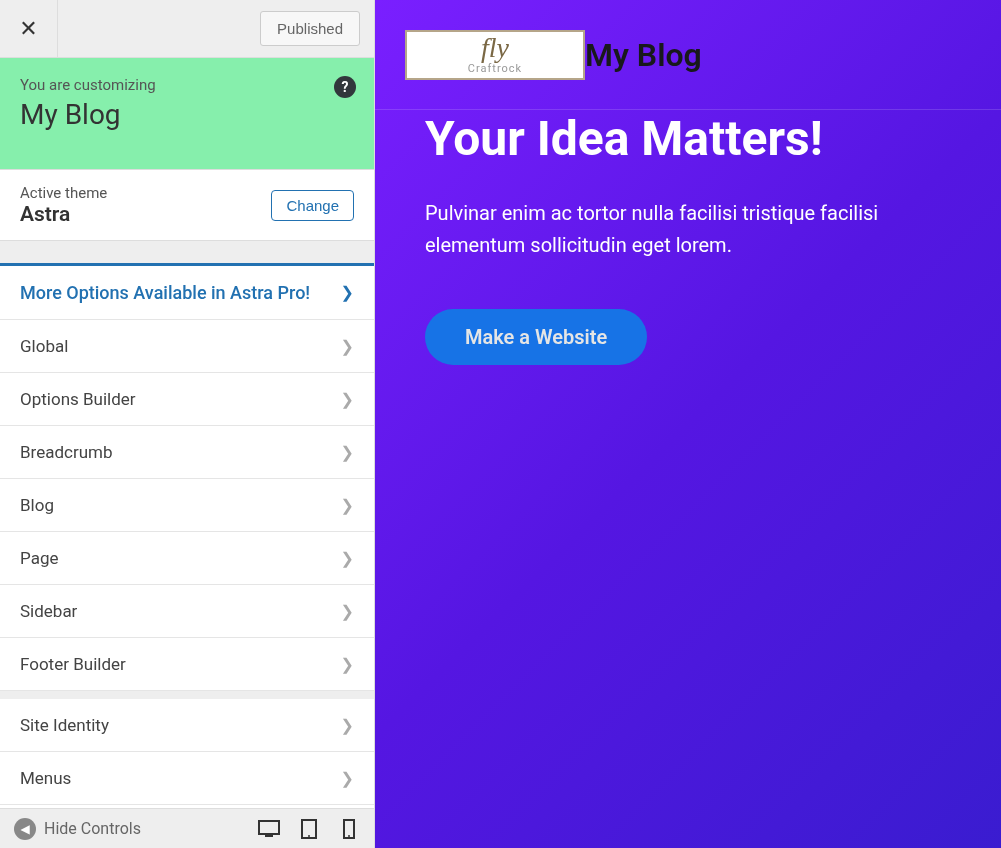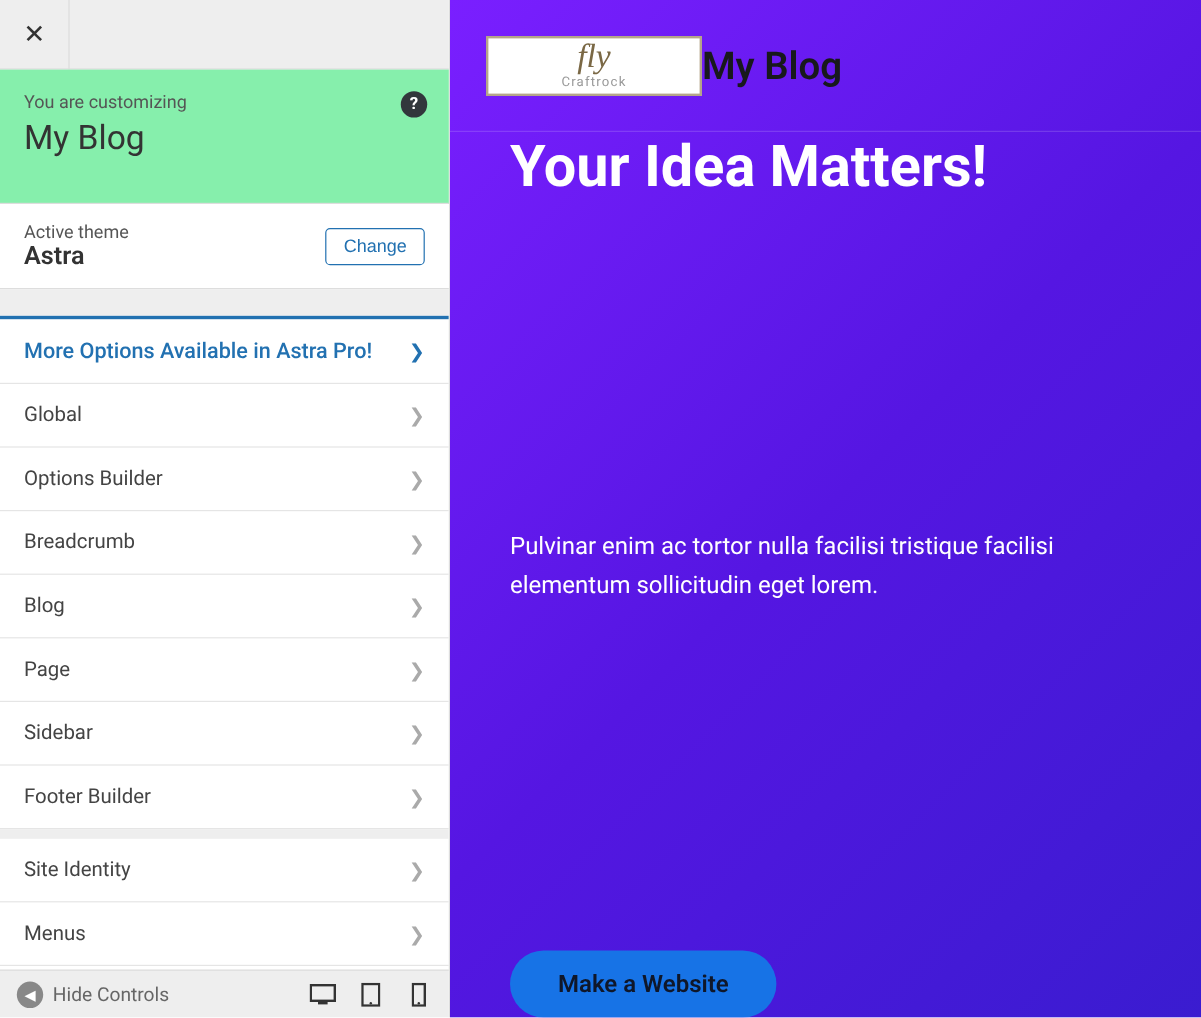--- a/index.html
+++ b/index.html
@@ -26,33 +26,34 @@
 .hide-controls { display: flex; align-items: center; gap: 8px; color: #666; font-size: 16px; cursor: pointer; }
 .collapse-icon { width: 22px; height: 22px; background: #888; border-radius: 50%; display: flex; align-items: center; justify-content: center; color: #fff; font-size: 12px; }
 .device-group { margin-left: auto; display: flex; gap: 18px; }
 .device-icon { width: 22px; height: 22px; color: #555; cursor: pointer; display: flex; align-items: center; justify-content: center; }
 .preview { flex: 1; background: linear-gradient(135deg, #7a1fff 0%, #5516e2 50%, #3a1cd0 100%); display: flex; flex-direction: column; }
 .preview-header { height: 110px; display: flex; align-items: center; padding: 0 30px; border-bottom: 1px solid rgba(255,255,255,0.15); }
 .logo-box { width: 180px; height: 50px; background: #fff; border: 2px solid #b5a589; display: flex; flex-direction: column; align-items: center; justify-content: center; }
 .logo-text { font-family: Georgia, serif; font-size: 28px; font-style: italic; color: #7a6845; line-height: 1; }
 .logo-sub { font-size: 11px; color: #999; letter-spacing: 1px; }
 .blog-title { font-size: 32px; font-weight: 600; color: #18191c; }
-.hero { flex: 1; display: flex; flex-direction: column; justify-content: space-between; padding: 0 50px; }
+.hero { flex: 1; display: flex; flex-direction: column; justify-content: flex-start; padding: 0 50px; }
 .hero-title { font-size: 48px; font-weight: 700; color: #fff; margin-bottom: 30px; }
 .hero-text { font-size: 20px; color: #fff; line-height: 1.6; margin-bottom: 48px; max-width: 500px; }
-.cta-btn { display: inline-block; background: #1773e6; color: #0f172a; padding: 16px 40px; border-radius: 50px; font-size: 20px; font-weight: 600; cursor: pointer; width: fit-content; }
+.cta-btn { display: inline-block; background: #1773e6; color: #e5e5e5; padding: 16px 40px; border-radius: 50px; font-size: 20px; font-weight: 600; cursor: pointer; width: fit-content; }
 </style>
 </head>
 <body>
 
 <div class="customizer-panel">
   <div class="top-bar">
     <div class="close-btn">
       <span>✕</span>
     </div>
+    <button class="publish-btn">Published</button>
   </div>
   <div class="header-block">
     <div class="customizing-label">You are customizing</div>
     <div class="site-name">My Blog</div>
     <div class="help-icon">?</div>
   </div>
   <div class="theme-block">
     <div>
       <div class="theme-label">Active theme</div>
       <div class="theme-name">Astra</div>

